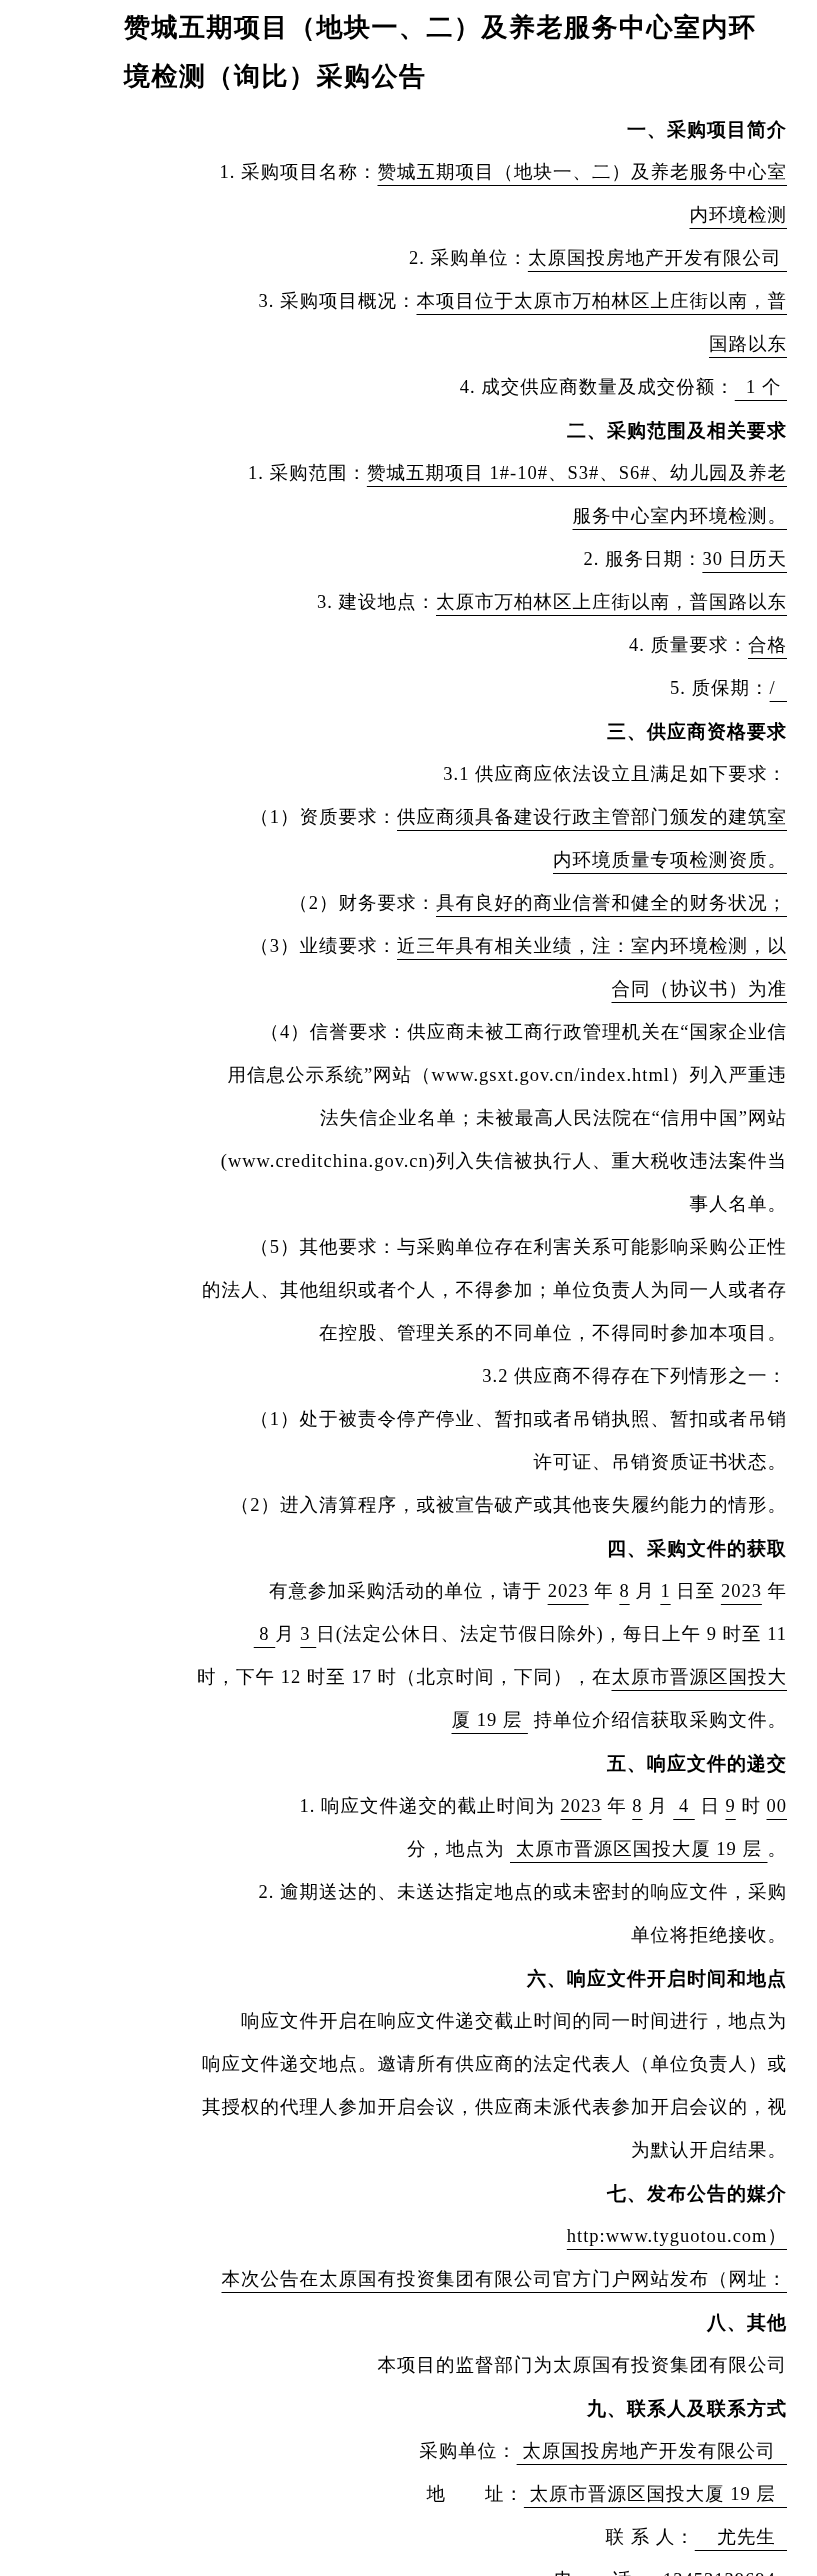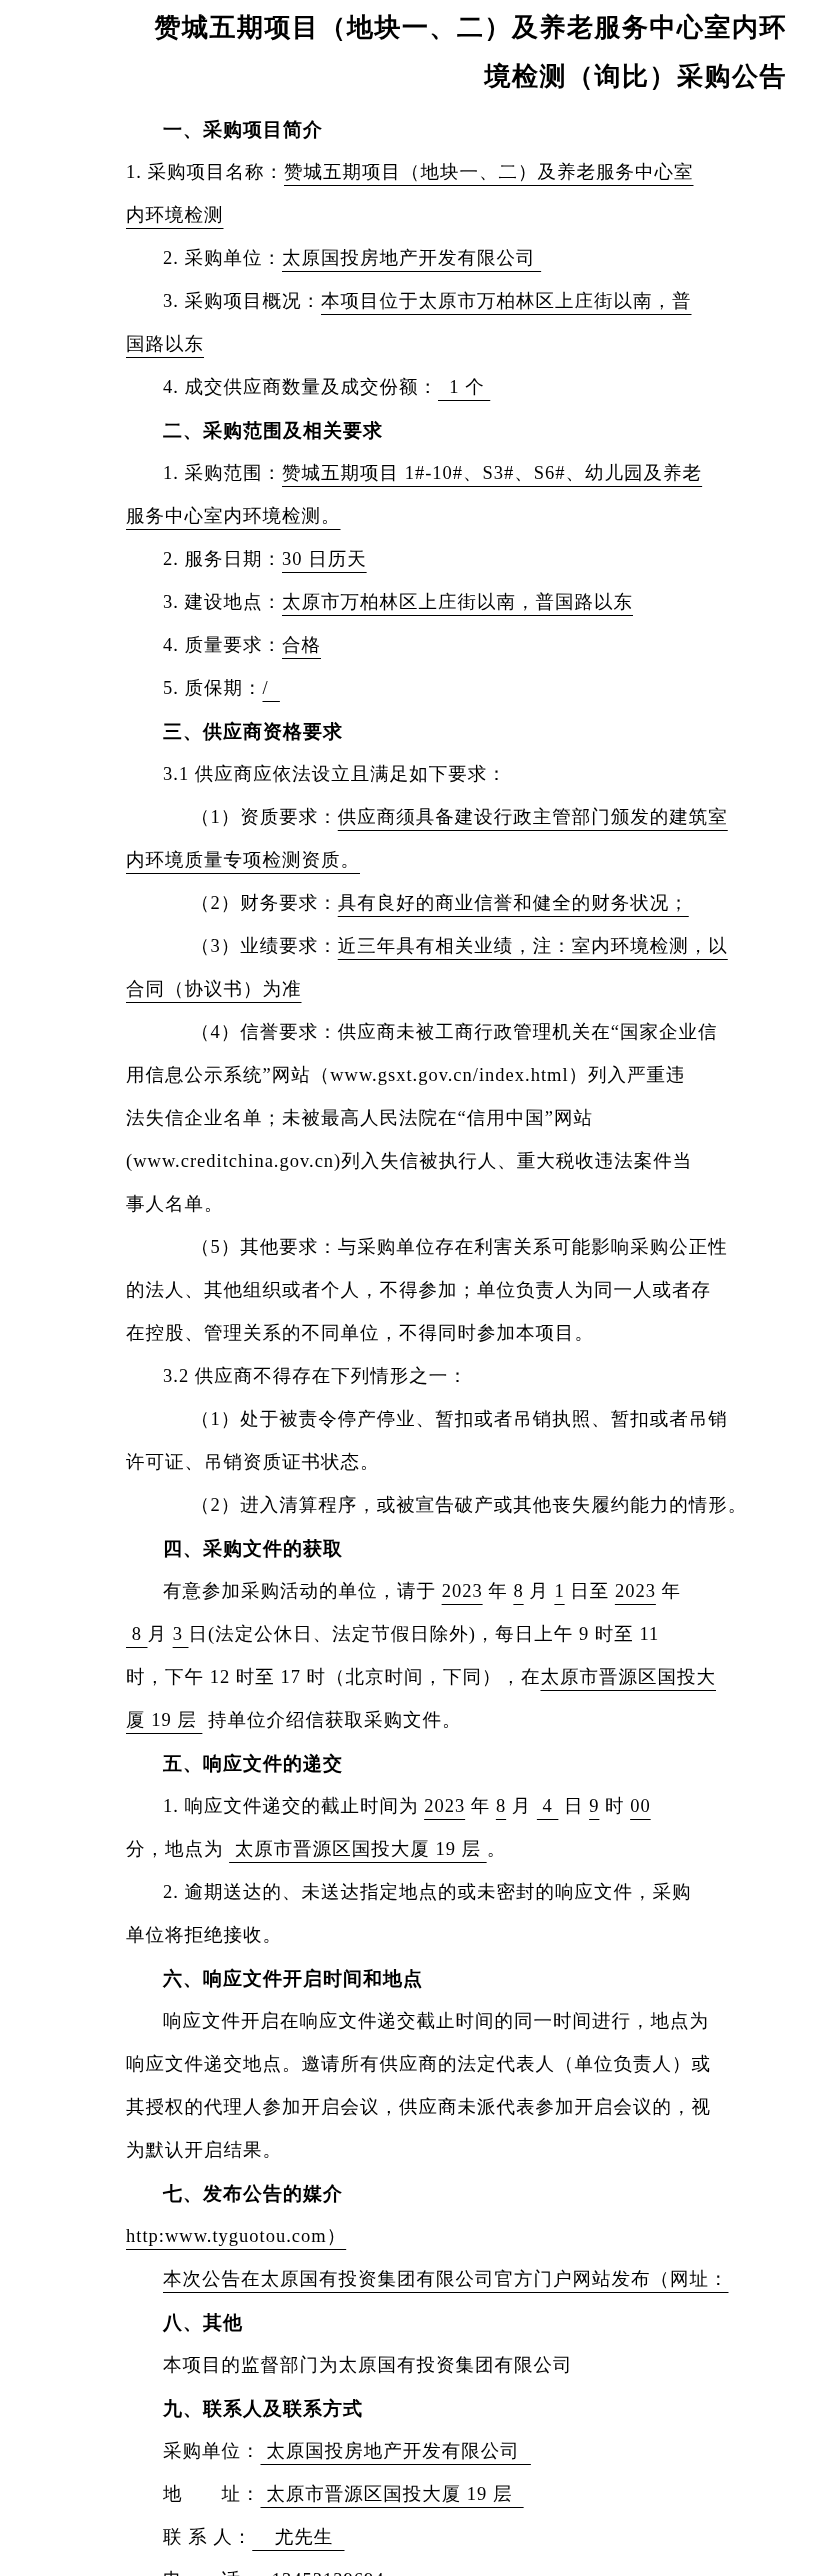--- a/index.html
+++ b/index.html
@@ -7,33 +7,34 @@
     position: relative;
     width: 818px;
     height: 2596px;
     background: #ffffff;
     overflow: hidden;
     box-sizing: border-box;
     padding: 3.1px 31px 0 124px;
     font-family: "Liberation Serif", "DejaVu Serif", serif;
     color: #000000;
   }
-  .title-block { text-align: right; margin-bottom: 7.2px; }
+  .title-block { text-align: left; margin-bottom: 7.2px; }
   .title-line {
     font-size: 26px;
     font-weight: bold;
     line-height: 49px;
     letter-spacing: 1.5px;
     white-space: pre-wrap;
   }
   .line {
     line-height: 43px;
     white-space: pre-wrap;
     font-size: 18.5px;
     letter-spacing: 1px;
+    text-align: right;
   }
   .line.heading {
     font-weight: bold;
     font-size: 19px;
   }
   .ind0 { margin-left: 2px; }
   .ind1 { margin-left: 39px; }
   .ind2 { margin-left: 67px; }
   .seg { white-space: pre-wrap; }
   .u {

